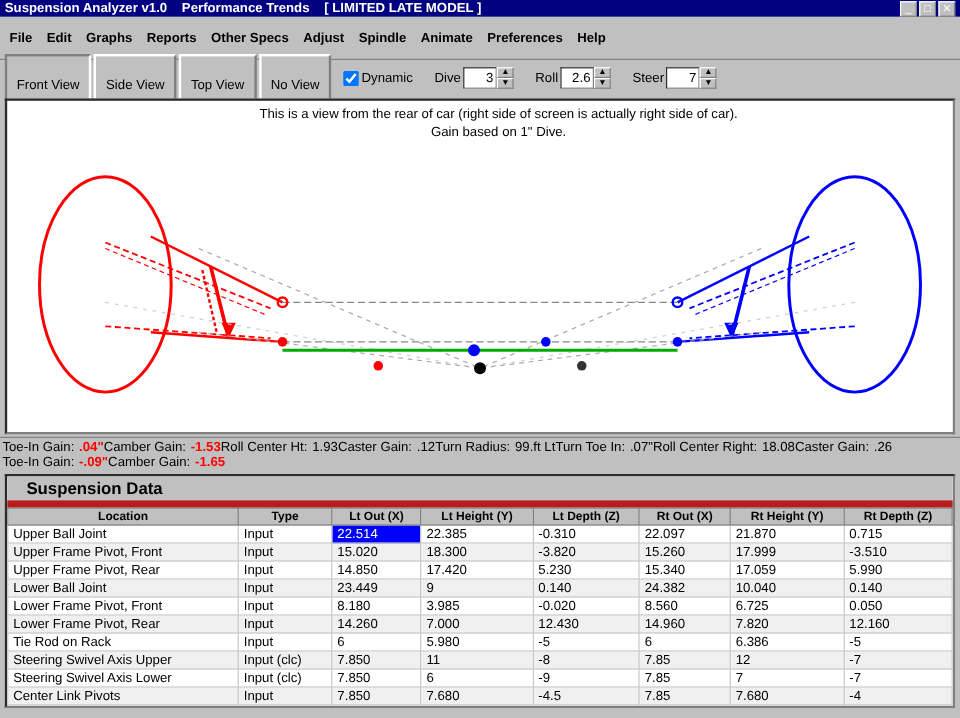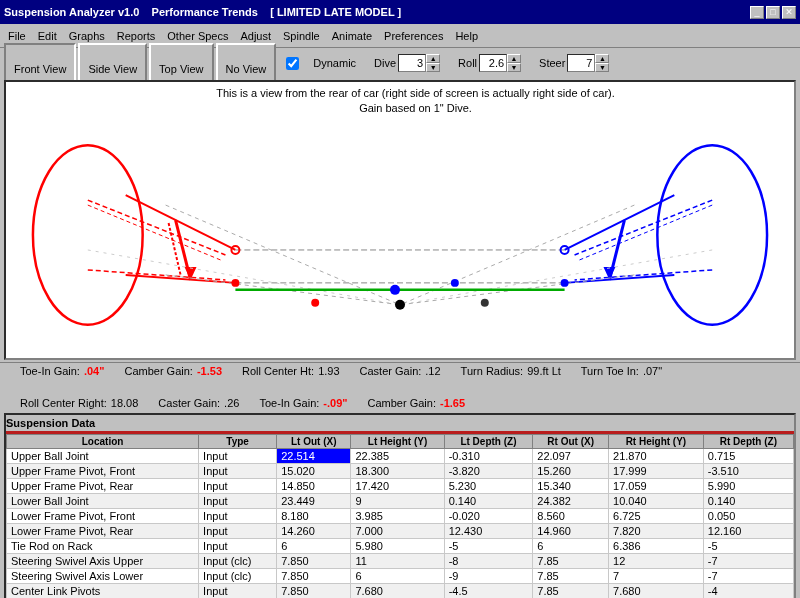--- a/index.html
+++ b/index.html
@@ -12,21 +12,21 @@
       overflow: hidden;
     }
     
     .title-bar {
       background: #000080;
       color: white;
       display: flex;
       align-items: center;
       justify-content: space-between;
       padding: 2px 4px;
-      height: 24px;
+      height: 14px;
     }
     .title-bar-title {
       font-size: 11px;
       font-weight: bold;
     }
     .title-bar-controls {
       display: flex;
       gap: 2px;
     }
     .title-bar-btn {
@@ -40,22 +40,23 @@
       align-items: center;
       justify-content: center;
       cursor: pointer;
     }
     
     .menu-bar {
       background: #c0c0c0;
       display: flex;
       align-items: center;
       padding: 1px 2px;
-      height: 24px;
+      height: 36px;
       border-bottom: 1px solid #808080;
+      font-weight: bold;
     }
     .menu-item {
       padding: 2px 6px;
       font-size: 11px;
       cursor: pointer;
       color: #000;
     }
     
     .toolbar {
       background: #c0c0c0;
@@ -75,21 +76,21 @@
     }
     .view-btn.active {
       border-color: #808080 #ffffff #ffffff #808080;
       background: #c0c0c0;
     }
     .view-btn.inactive {
       border-color: #ffffff #808080 #808080 #ffffff;
     }
     .dynamic-check {
       display: flex;
-      gap: 14px;
+      gap: 2px;
       margin-left: 8px;
       font-size: 11px;
     }
     .spin-label {
       font-size: 11px;
       margin-left: 16px;
     }
     .spin-control {
       display: flex;
       align-items: center;
@@ -142,47 +143,46 @@
       position: absolute;
       top: 30px;
       left: 0;
       width: 100%;
       height: calc(100% - 30px);
     }
     
     .status-bar {
       background: #c0c0c0;
       display: flex;
-      padding: 2px 20px;
-      font-size: 11px;
-      gap: 20px;
+      padding: 2px 2px;
+      font-size: 11px;
       border-top: 1px solid #808080;
       flex-wrap: wrap;
     }
     .status-item {
       display: flex;
       gap: 4px;
     }
     .status-label { color: #000; }
     .status-value-red { color: red; font-weight: bold; }
     .status-value { color: #000; }
     
     .table-section {
       margin: 2px 4px;
       border: 2px inset #808080;
       background: white;
       overflow-y: auto;
       height: 195px;
     }
     .table-section-title {
       background: #c0c0c0;
-      font-size: 11px;
+      font-size: 14px;
       font-weight: bold;
-      padding: 2px 0;
-      border-bottom: 3px solid #b91c1c;
+      padding: 2px 16px;
+      border-bottom: 6px solid #b91c1c;
     }
     table {
       width: 100%;
       border-collapse: collapse;
       font-size: 11px;
     }
     th {
       background: #c0c0c0;
       border: 1px solid #808080;
       padding: 1px 4px;

